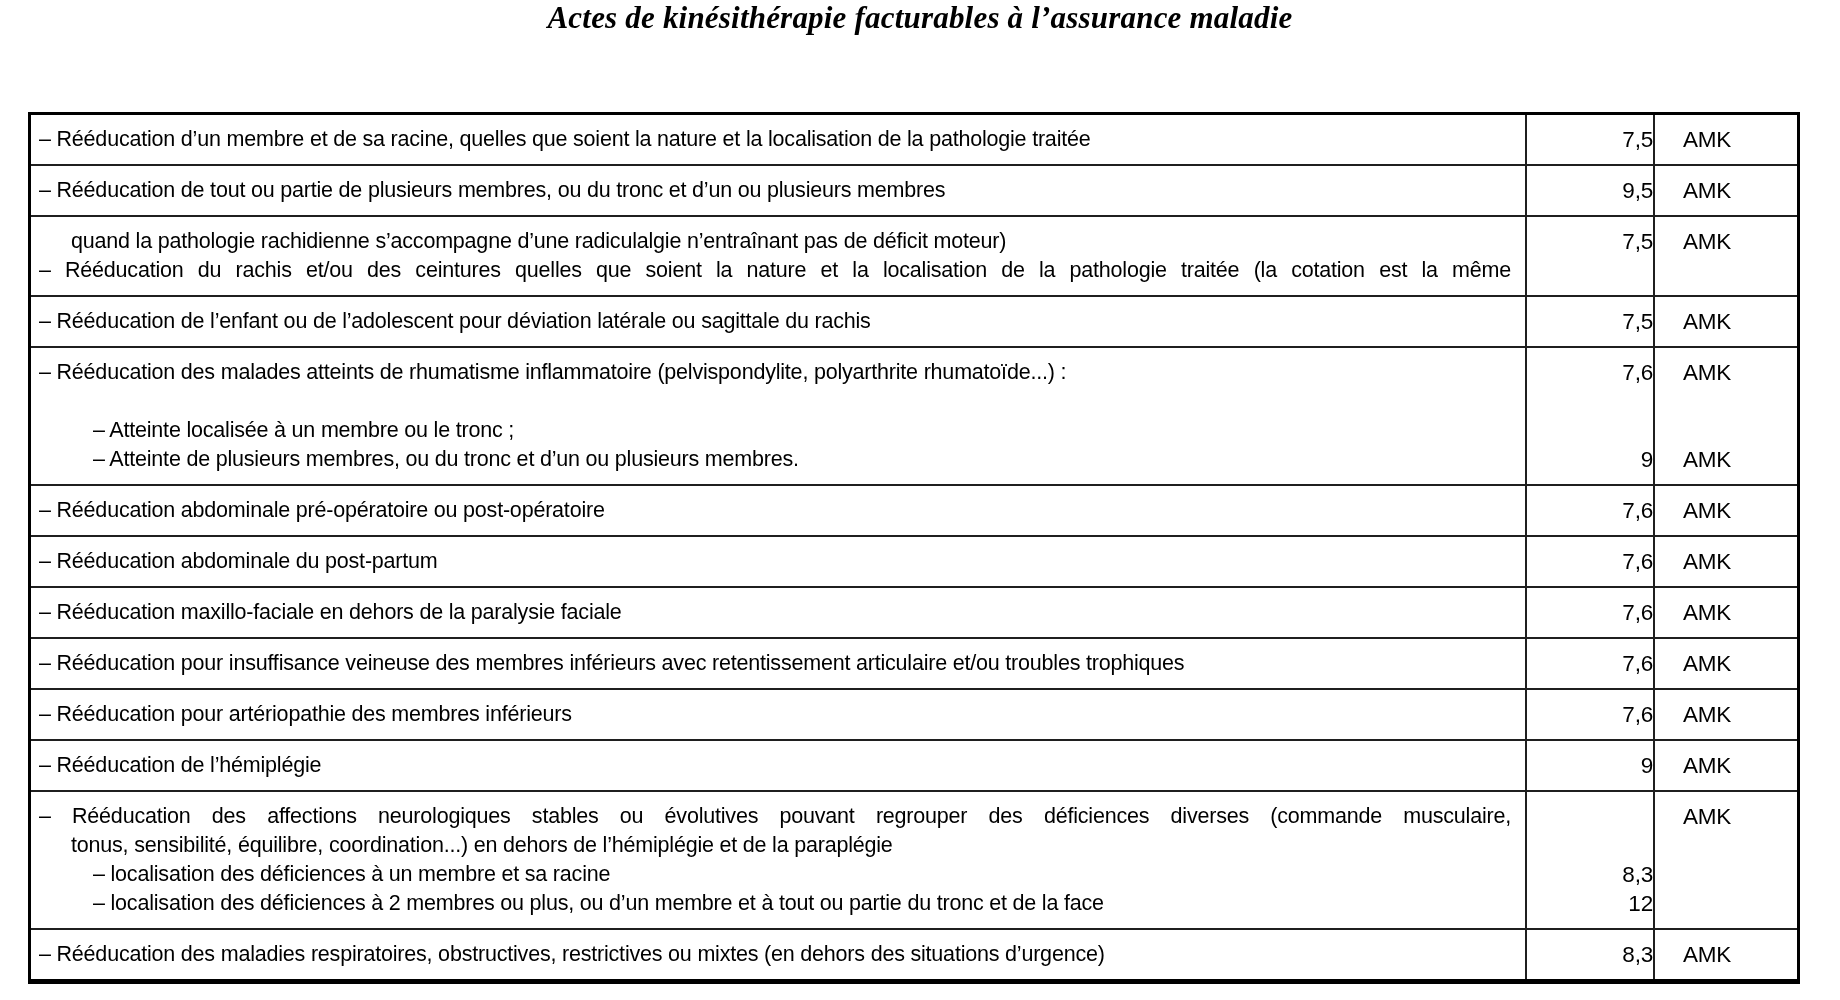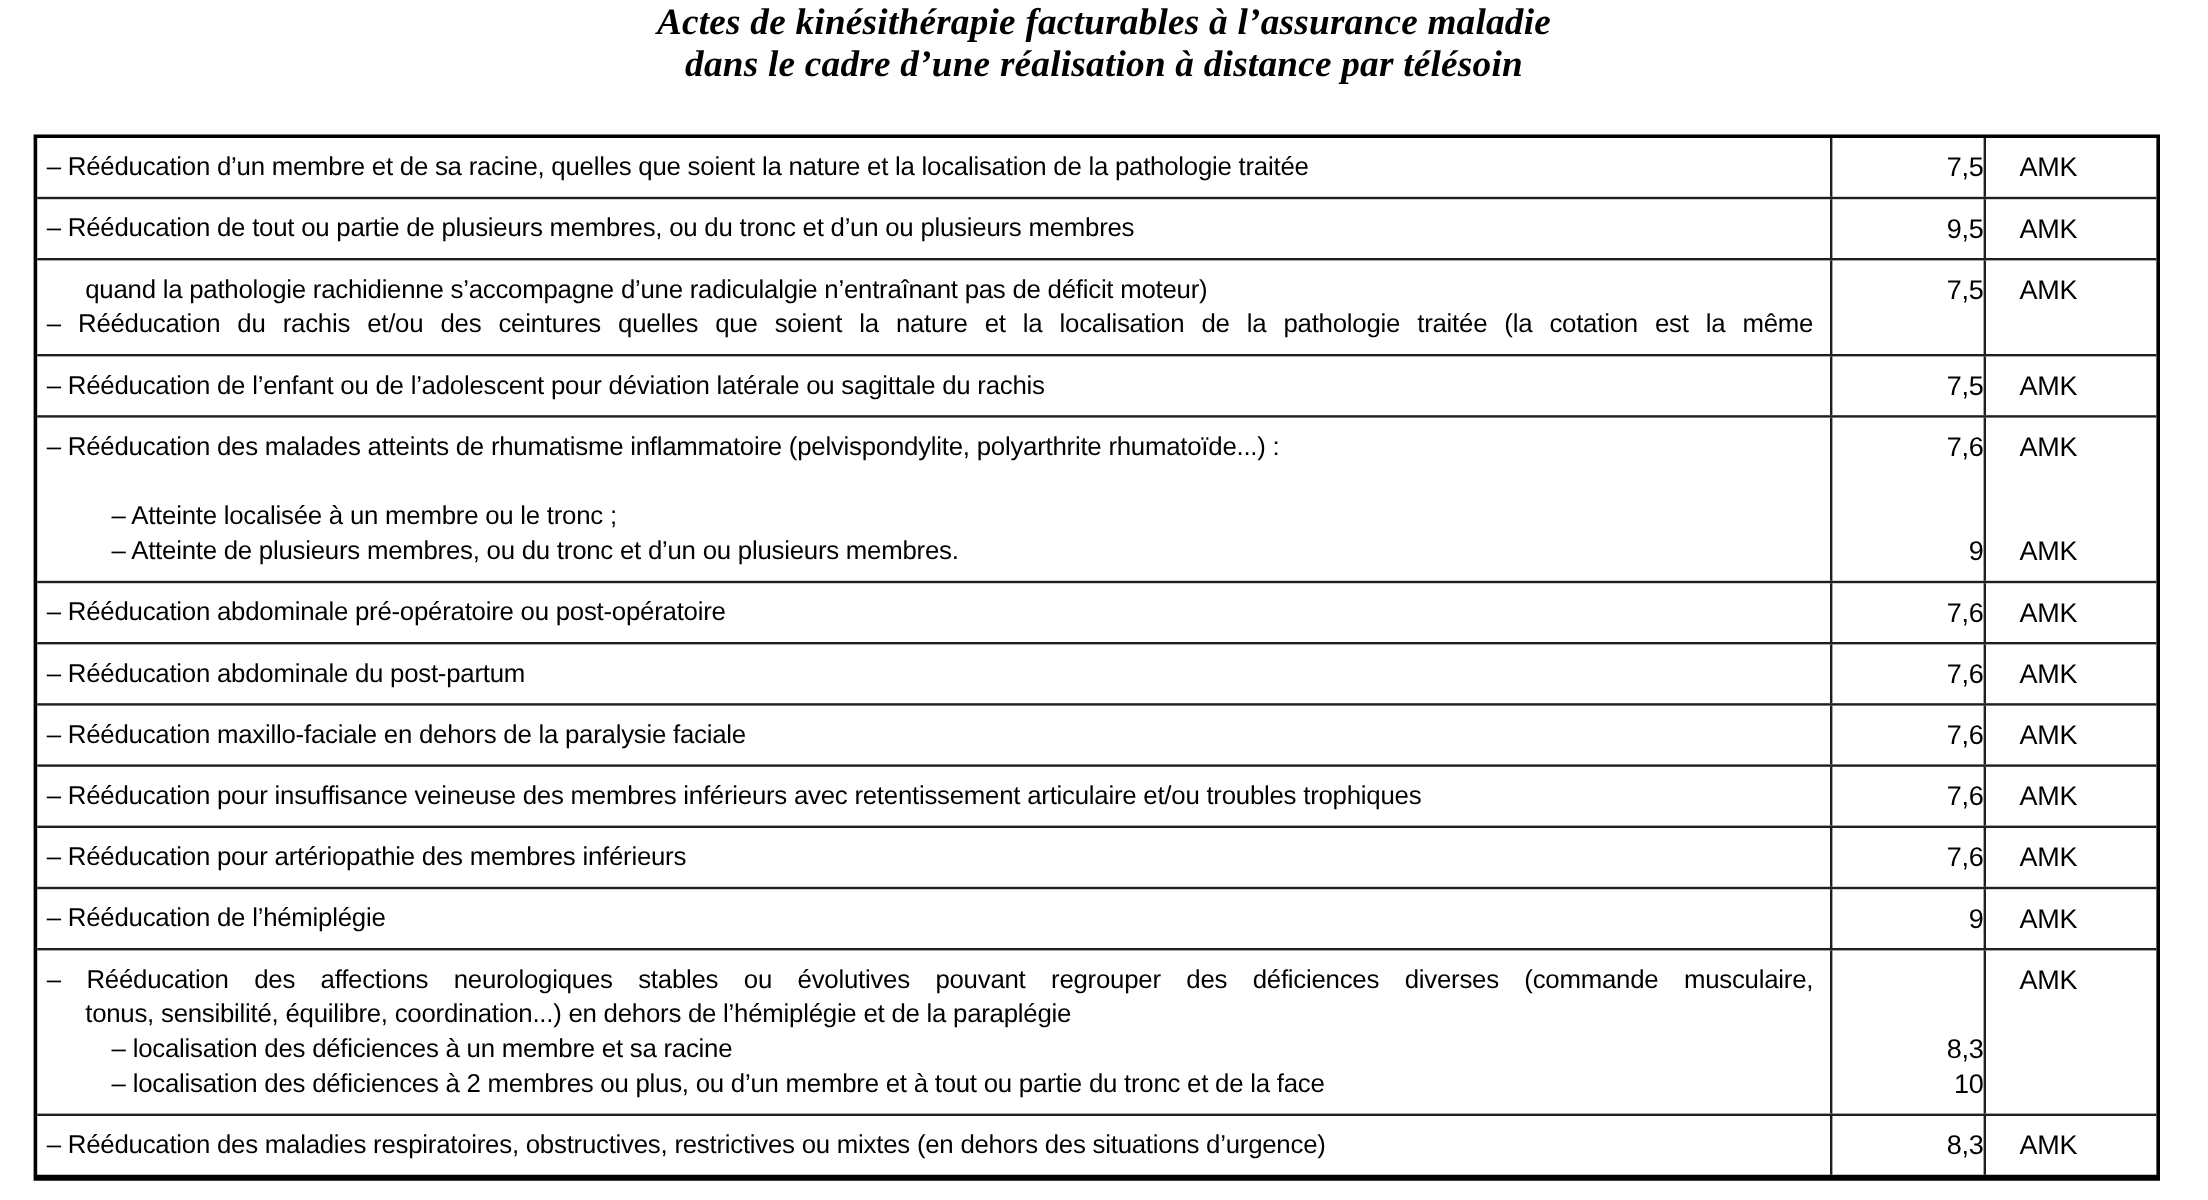--- a/index.html
+++ b/index.html
@@ -51,21 +51,20 @@
   }
   .coef .line { padding-left: 16px; font-size: 22.5px; }
   .key  .line { padding-left: 28px; font-size: 22.5px; }
 </style>
 </head>
 <body>
 
 <div class="page">
   <div class="title-block">
     <div>Actes de kinésithérapie facturables à l’assurance maladie</div>
-    <div>dans le cadre d’une réalisation à distance par télésoin</div>
   </div>
   <div class="acts-table">
       <div class="row">
         <div class="cell desc">
           <div class="line i0">– Rééducation d’un membre et de sa racine, quelles que soient la nature et la localisation de la pathologie traitée</div>
         </div>
         <div class="cell coef">
           <div class="line">7,5</div>
         </div>
         <div class="cell key">
@@ -196,21 +195,21 @@
         <div class="cell desc">
           <div class="line i0 fill">– Rééducation des affections neurologiques stables ou évolutives pouvant regrouper des déficiences diverses (commande musculaire,</div>
           <div class="line i1">tonus, sensibilité, équilibre, coordination...) en dehors de l’hémiplégie et de la paraplégie</div>
           <div class="line i2">– localisation des déficiences à un membre et sa racine</div>
           <div class="line i2">– localisation des déficiences à 2 membres ou plus, ou d’un membre et à tout ou partie du tronc et de la face</div>
         </div>
         <div class="cell coef">
           <div class="line"></div>
           <div class="line"></div>
           <div class="line">8,3</div>
-          <div class="line">10</div>
+          <div class="line">12</div>
         </div>
         <div class="cell key">
           <div class="line">AMK</div>
           <div class="line"></div>
           <div class="line"></div>
           <div class="line"></div>
         </div>
       </div>
       <div class="row">
         <div class="cell desc">

